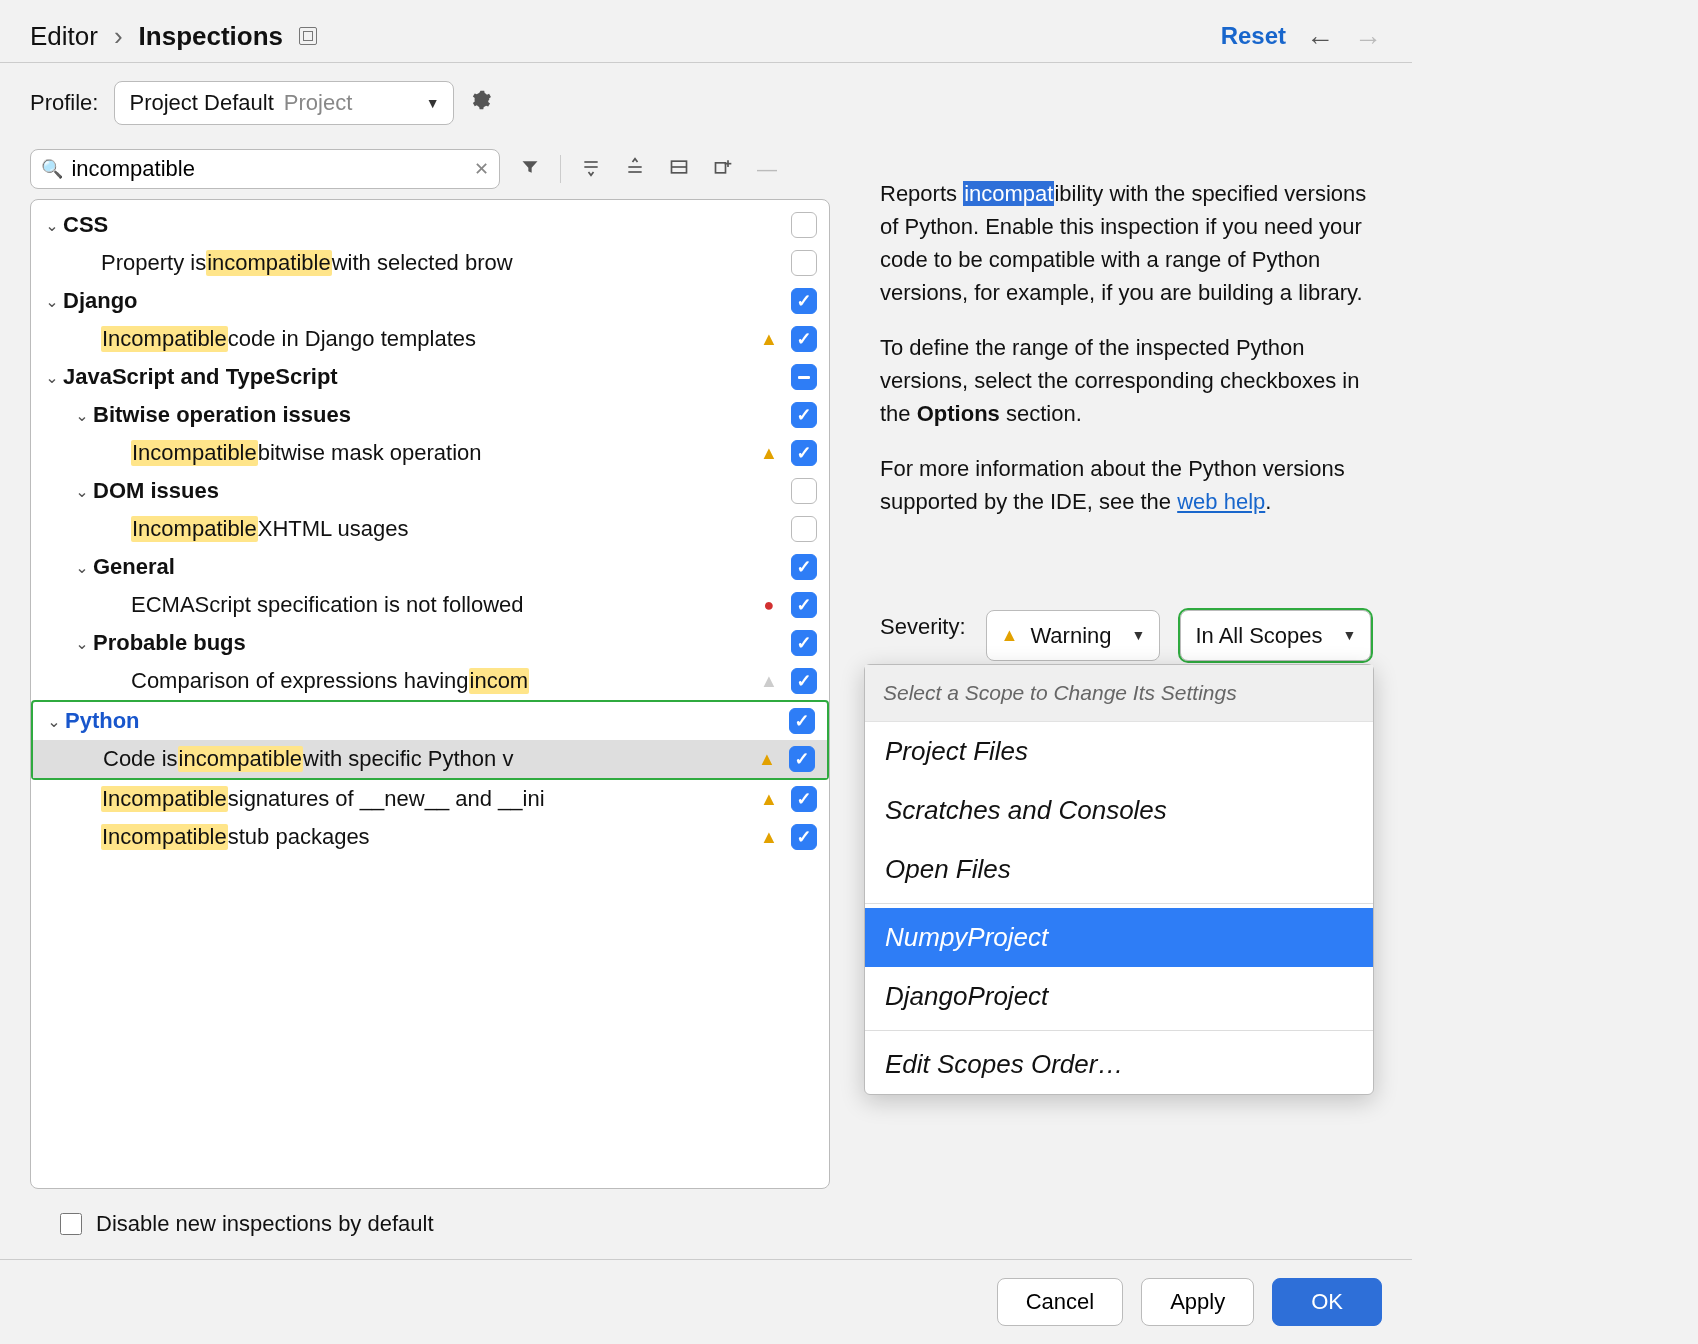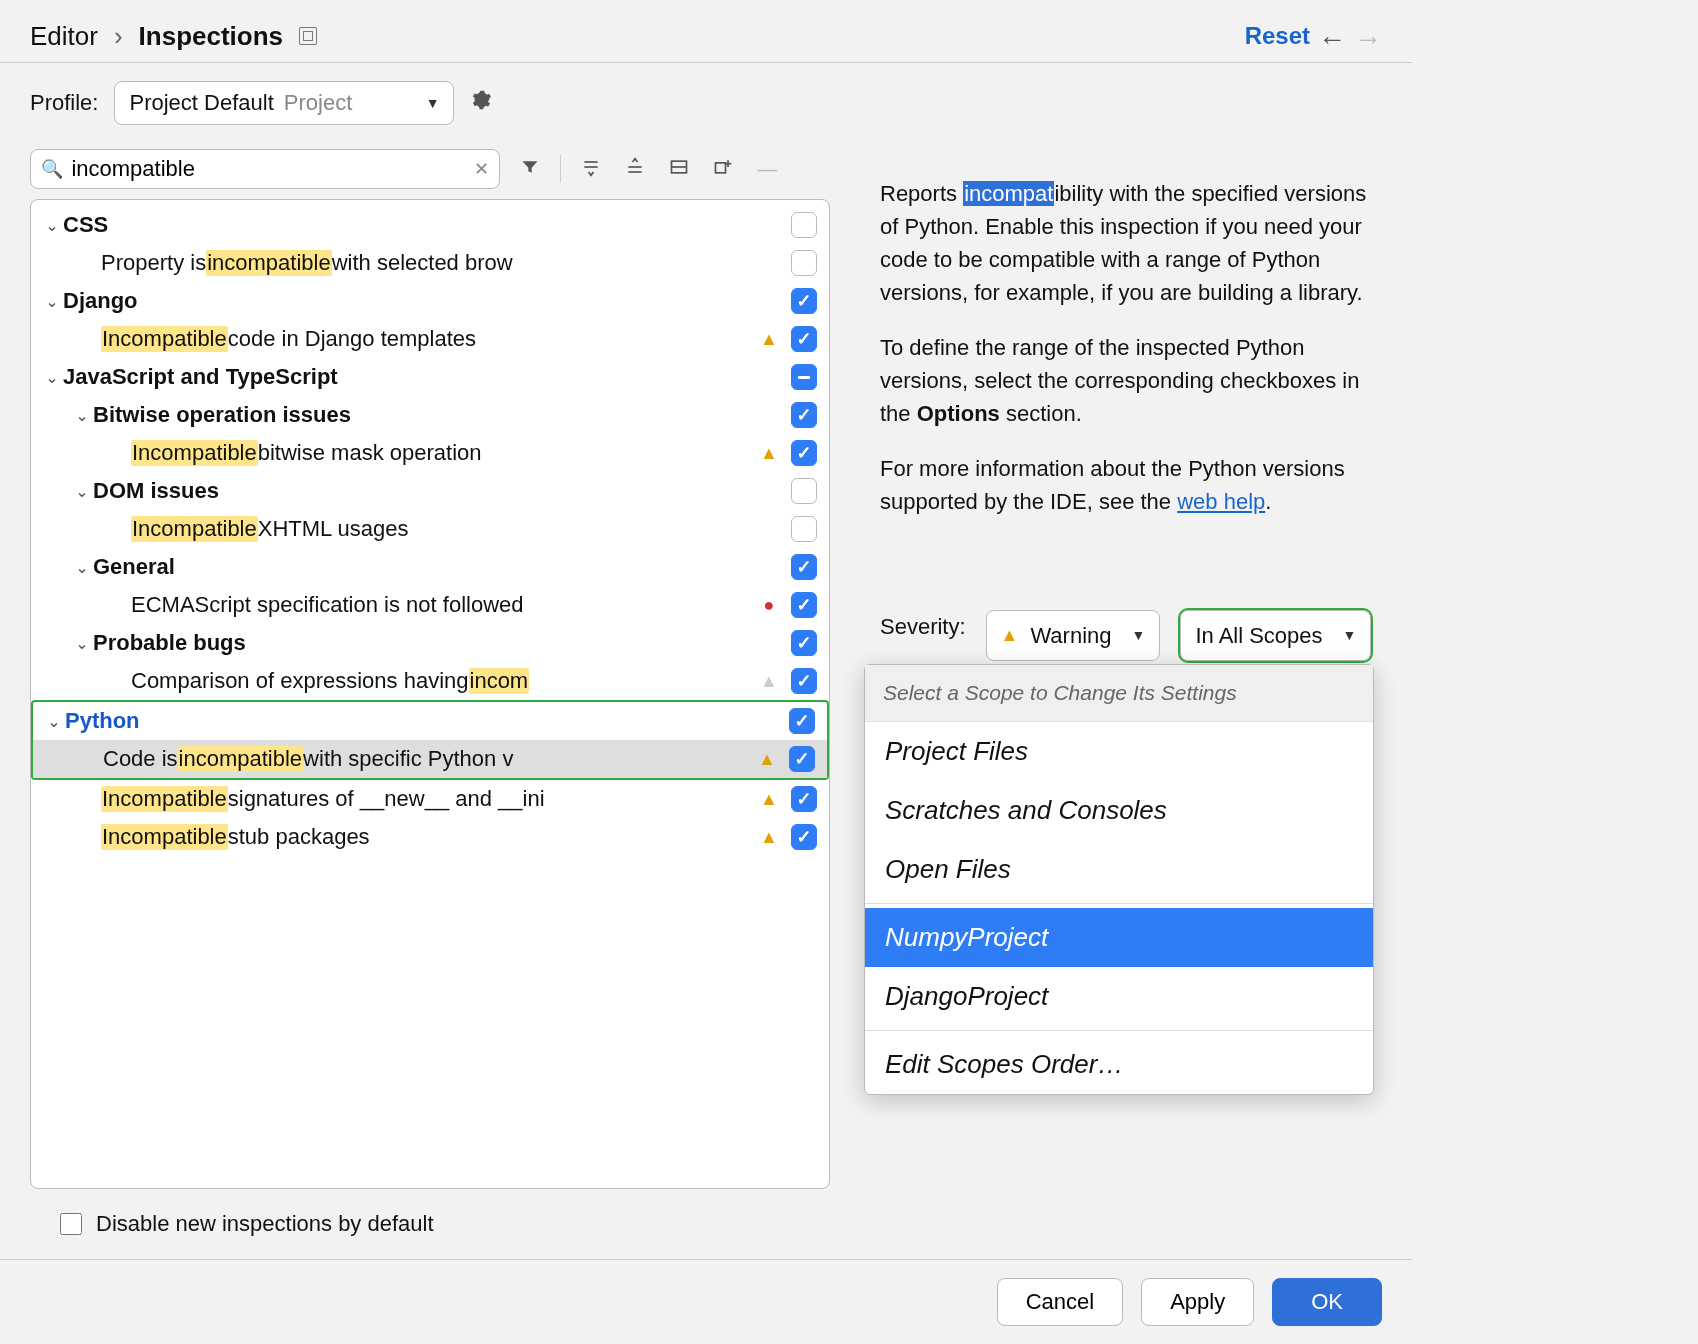--- a/index.html
+++ b/index.html
@@ -15,21 +15,21 @@
   .outer { width: 1412px; height: 1344px; display:flex; flex-direction:column; transform-origin: top left; }
   .header {
     display:flex; align-items:center; justify-content:space-between;
     padding: 20px 30px 10px 30px;
   }
   .breadcrumb { display:flex; align-items:center; gap:16px; font-size:26px; }
   .breadcrumb-sep { color:#666; }
   .breadcrumb-last { font-weight:700; }
   .expand-icon { width:18px; height:18px; border:1.5px solid #777; border-radius:2px; position:relative; }
   .expand-icon::after { content:""; position:absolute; top:3px; left:3px; right:3px; bottom:3px; border:1.5px solid #777; }
-  .header-right { display:flex; align-items:center; gap:8px; }
+  .header-right { display:flex; align-items:center; gap:20px; }
   .reset-link { color:#1866cc; font-weight:700; font-size:24px; cursor:pointer; }
   .nav-arrow { font-size:28px; color:#555; }
   .nav-arrow.disabled { color:#bbb; }
   .divider { height:1px; background:#ccc; margin:0 0 0 0; }
   .profile-row { display:flex; align-items:center; gap:16px; padding: 18px 30px 24px 30px; font-size:22px; }
   .profile-label { }
   .profile-select { border:1px solid #bbb; border-radius:8px; background:#fff; padding:8px 14px; display:flex; align-items:center; gap:10px; min-width:340px; }
   .profile-name { font-weight:400; }
   .profile-tag { color:#888; }
   .caret-down { margin-left:auto; font-size:14px; color:#333; }

